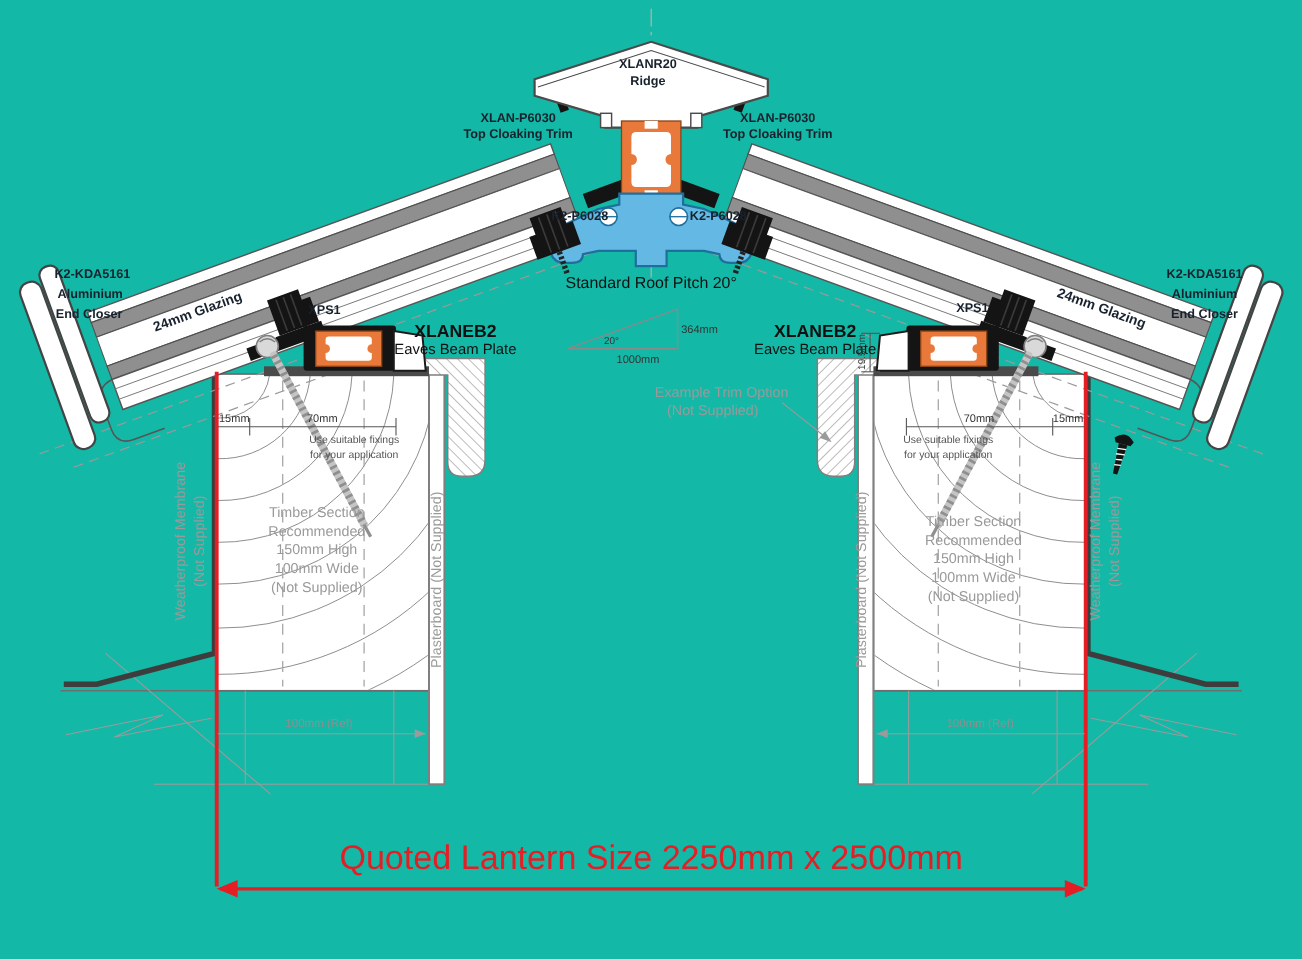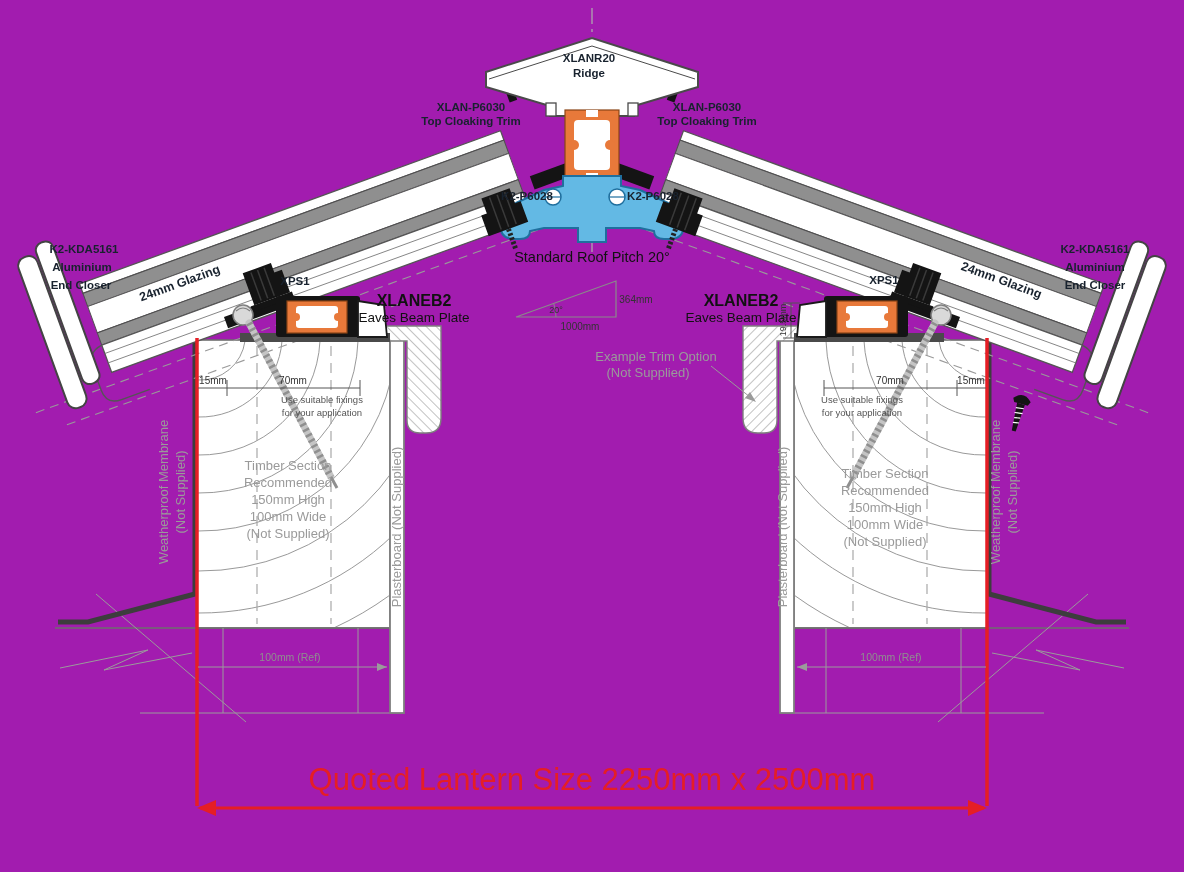--- a/index.html
+++ b/index.html
@@ -1,20 +1,20 @@
 <!DOCTYPE html>
 <html style="--accent-red: #e51e25; --accent-orange: #e8793a; --blue-fill: #63b9e4; --blue-stroke: #1f6f9e; --part-label: #18222e; --note-gray: #9a9a9a; --line-gray: #6e6e6e; --pane-gray: #8f8f8f;"><head>
 <meta charset="utf-8">
 <style>
   :root{
     --accent-red:#e51e25; --accent-orange:#e8793a; --blue-fill:#63b9e4; --blue-stroke:#1f6f9e;
     --part-label:#18222e; --note-gray:#9a9a9a; --line-gray:#6e6e6e; --pane-gray:#8f8f8f;
   }
   html,body{margin:0;padding:0;background:#fff;}
-  .stage{width:1184px;height:872px;position:relative;background:#a21caf;overflow:hidden;}
+  .stage{width:1184px;height:872px;position:relative;background:#14b8a6;overflow:hidden;}
   svg text{font-family:"Liberation Sans", sans-serif;text-anchor:middle;}
   .t-part{font-size:11.5px;fill:var(--part-label);font-weight:700;}
   .t-part-lg{font-size:16px;fill:#111;font-weight:700;}
   .t-part-md{font-size:13.5px;fill:#111;}
   .t-pitch{font-size:14.5px;fill:#111;}
   .t-dim{font-size:10px;fill:#333;}
   .t-dim-sm{font-size:9px;fill:#333;}
   .t-note{font-size:13px;fill:var(--note-gray);}
   .t-note-sm{font-size:9.5px;fill:#555;}
   .t-ref{font-size:10.5px;fill:#8f8f8f;}

